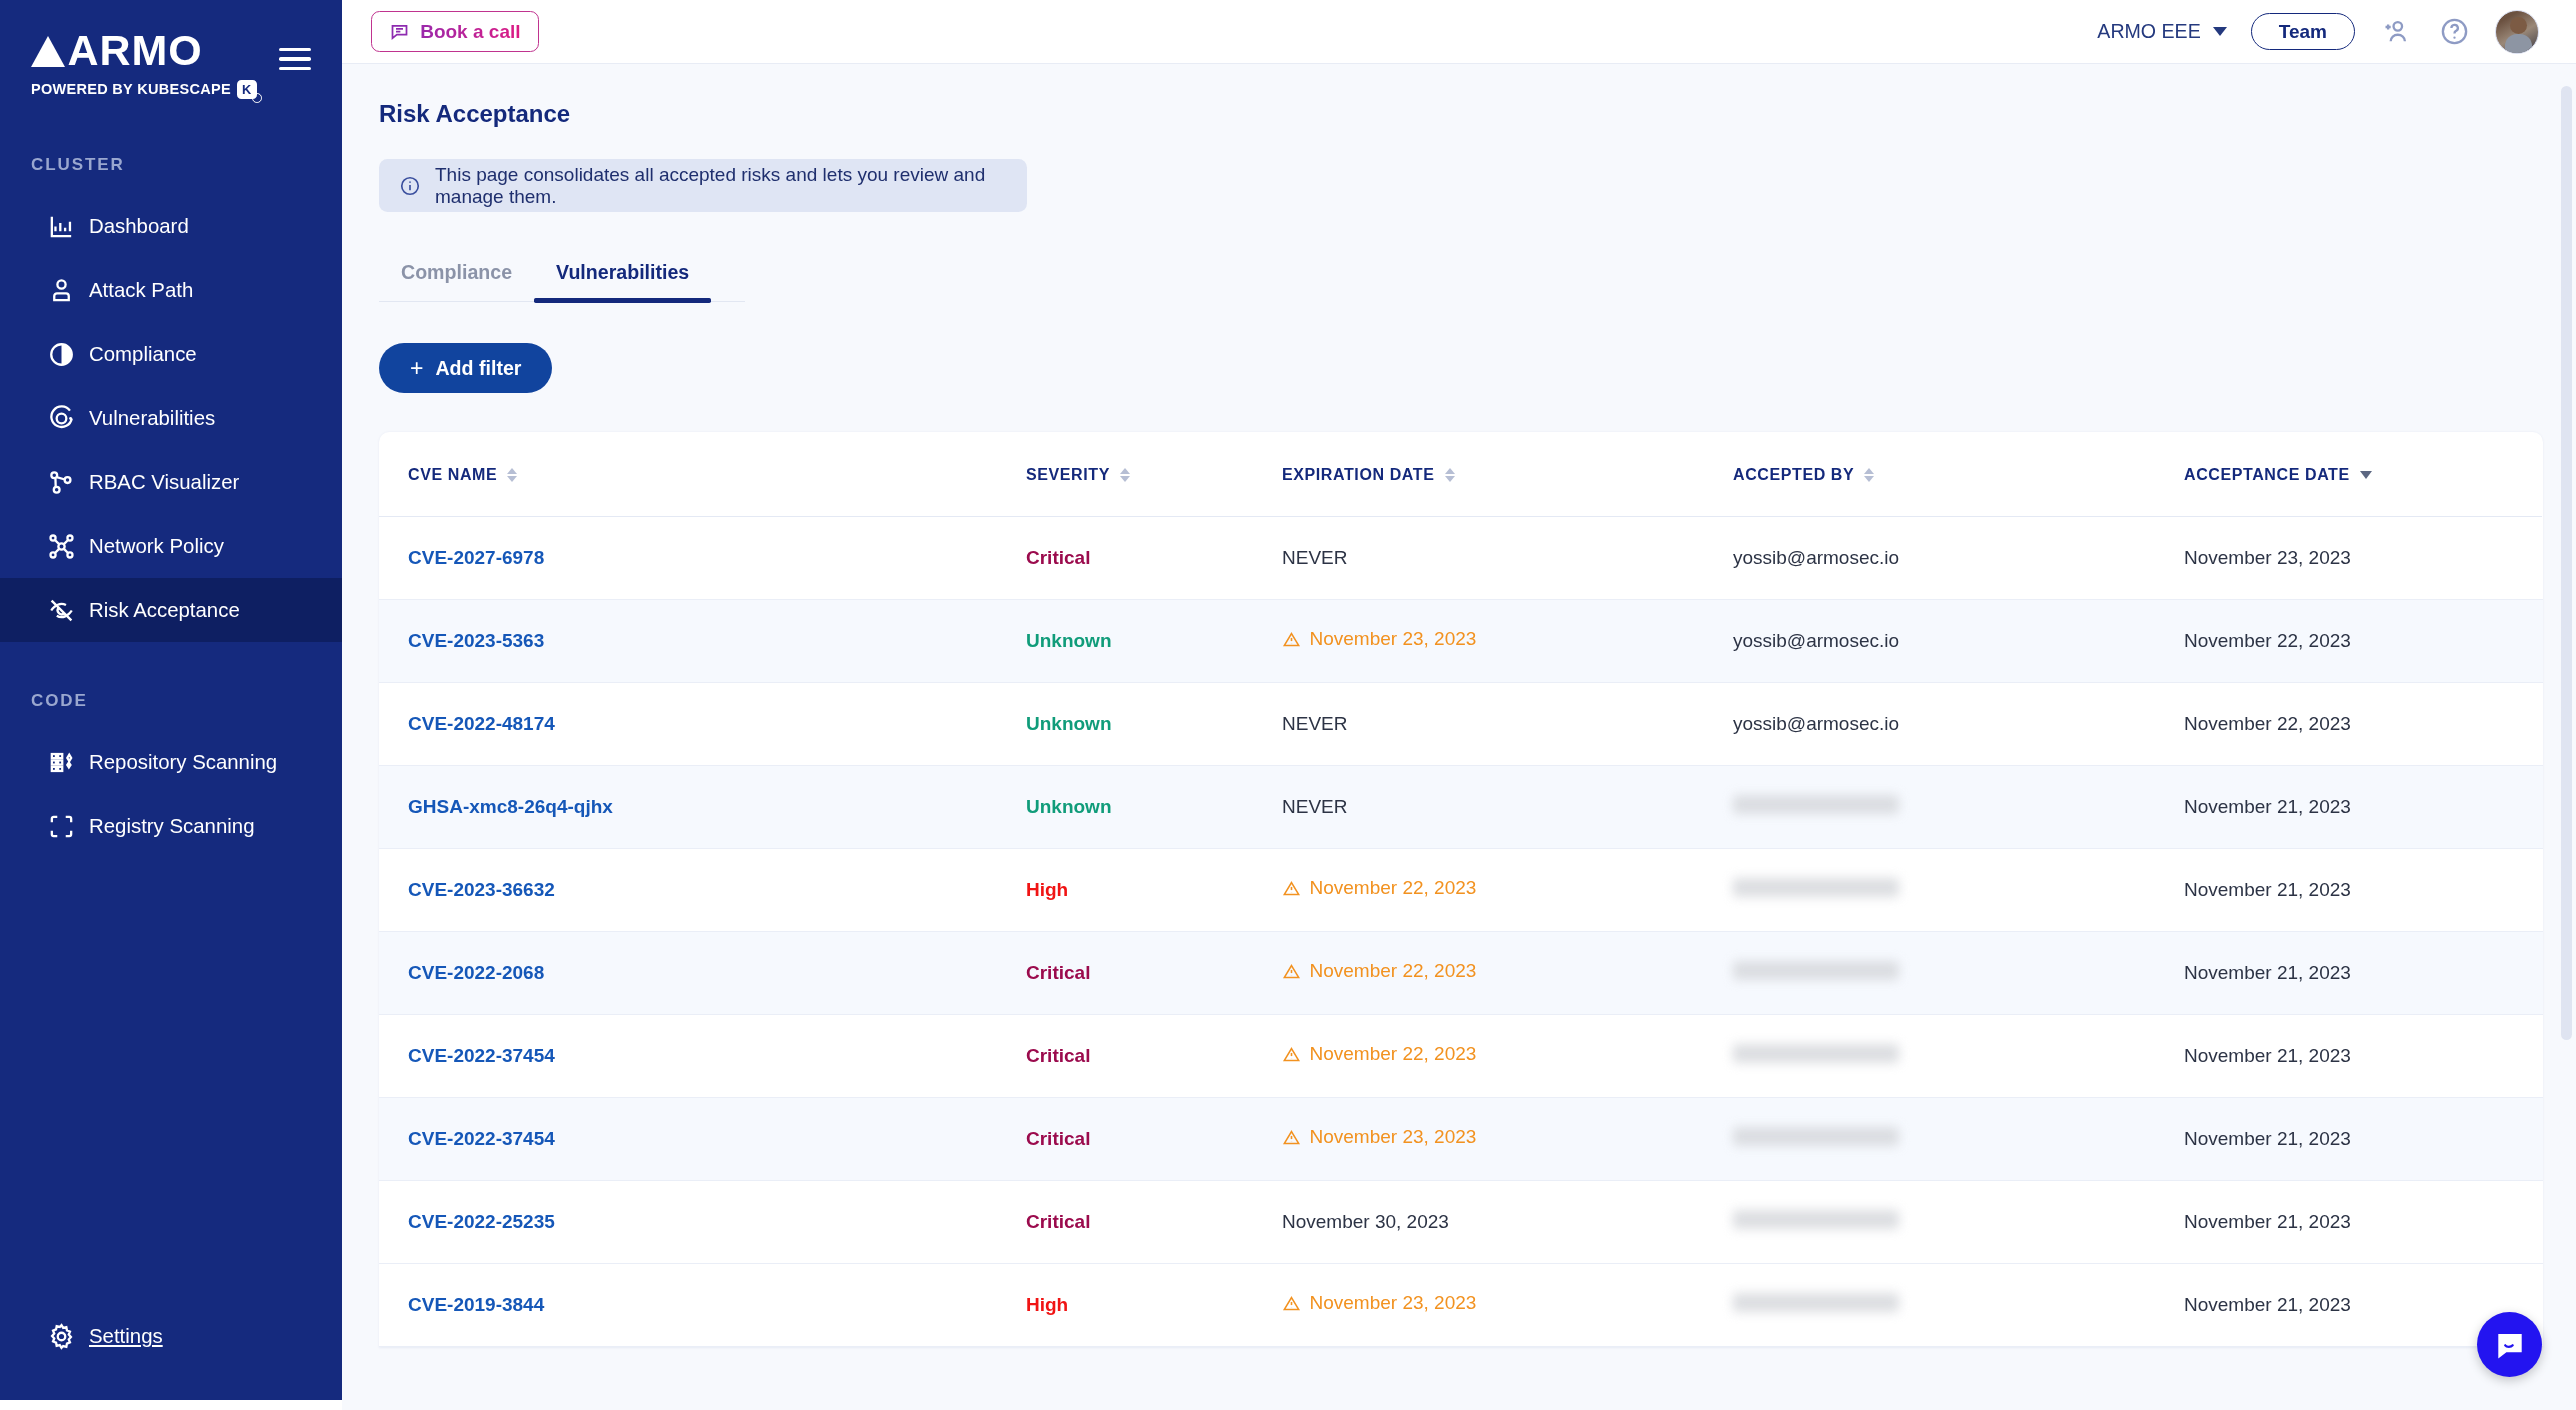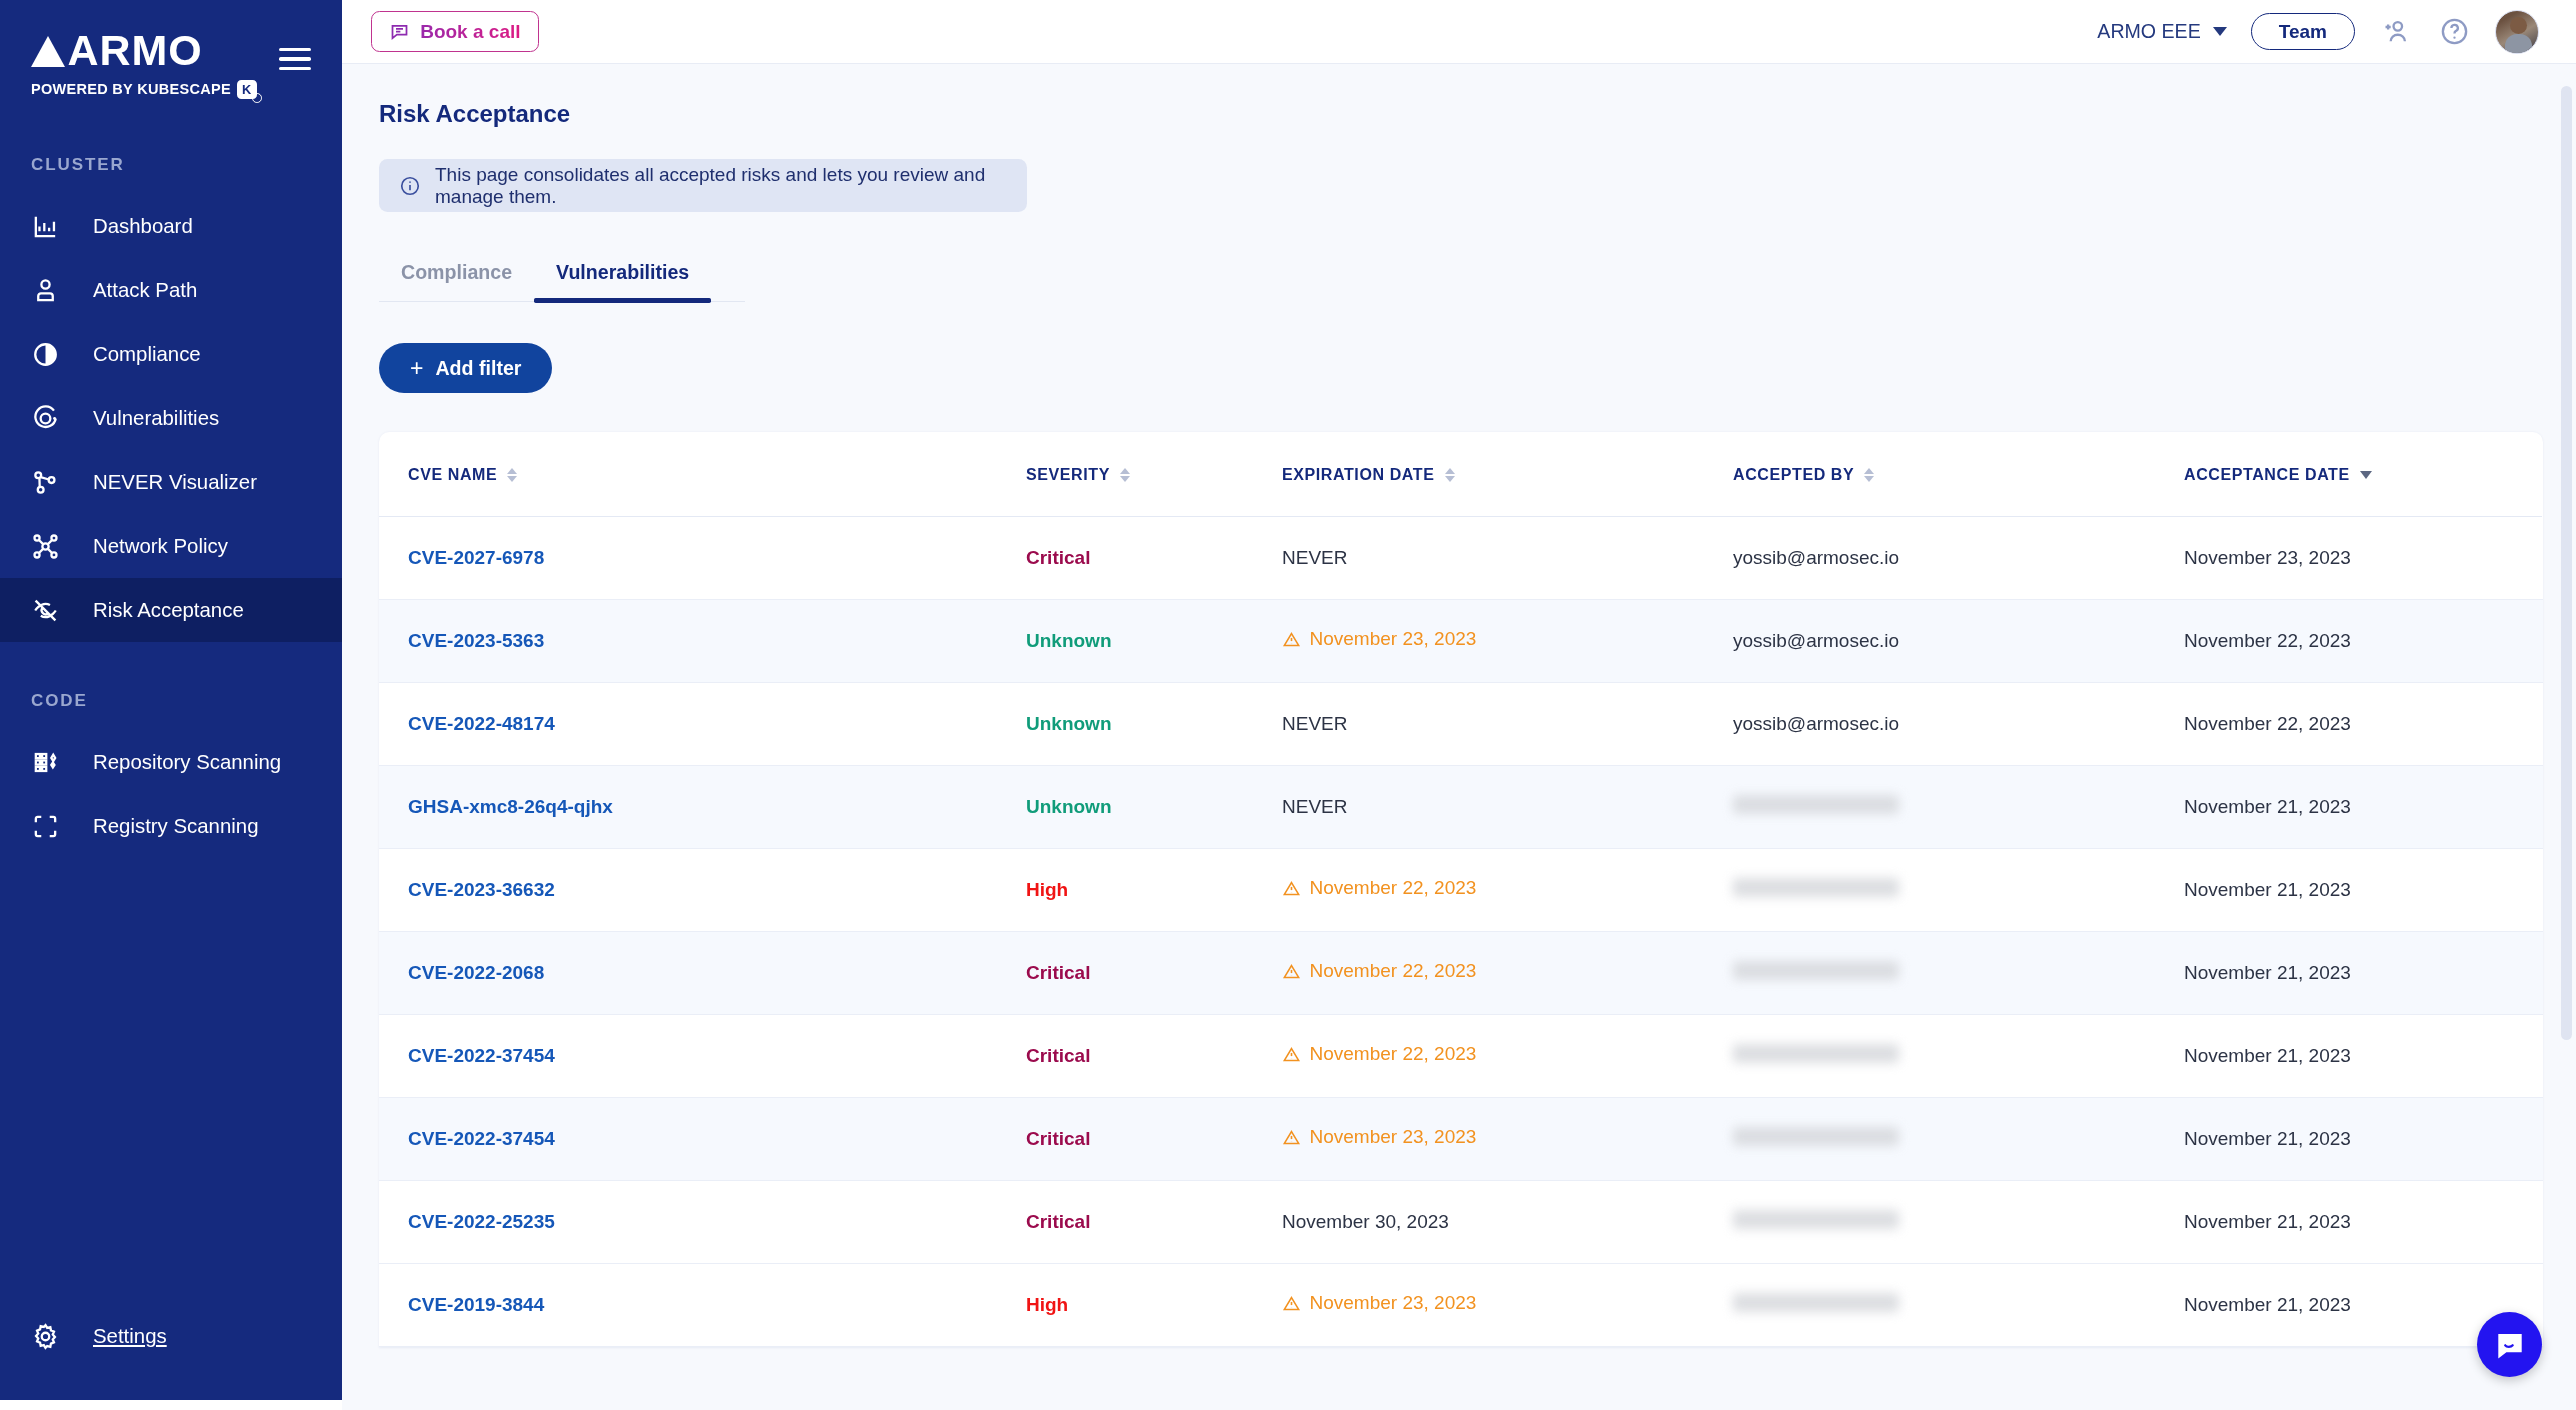--- a/index.html
+++ b/index.html
@@ -56,21 +56,21 @@
     display: flex; flex-direction: column; justify-content: space-between;
   }
   .hamburger span { display: block; height: 3.4px; background: #fff; border-radius: 1.7px; }
 
   .nav-section-label {
     color: #9aa7cf; font-size: 17px; font-weight: 700;
     letter-spacing: 1.9px; padding: 0 0 0 31px;
   }
   .nav-item {
     height: 64px; display: flex; align-items: center;
-    padding-left: 29px; gap: 32px; cursor: pointer;
+    padding-left: 45px; gap: 12px; cursor: pointer;
     font-size: 20.4px; color: #ffffff;
   }
   .nav-item.active { background: #0e1f62; }
   .nav-icon { width: 32px; height: 32px; flex: 0 0 32px; display: flex; align-items: center; justify-content: center; }
   .nav-icon svg { width: 29px; height: 29px; stroke: #fff; fill: none; stroke-width: 1.9; }
   .settings-item { position: absolute; bottom: 31.5px; left: 0; width: 100%; text-decoration: underline; }
 
   
   .main {
     flex: 1; height: 1411px; background: #f7f9fd;
@@ -296,21 +296,21 @@
 
     <div class="nav-item">
       <span class="nav-icon">
         <svg viewBox="0 0 24 24">
             <circle cx="6" cy="6" r="2.4"></circle>
             <circle cx="17" cy="10" r="2.4"></circle>
             <circle cx="8" cy="18" r="2.4"></circle>
             <path d="M8 7.5l6.8 2M7.2 15.7L7 9"></path>
           </svg>
       </span>
-      <span>NEVER Visualizer</span>
+      <span>RBAC Visualizer</span>
     </div>
 
     <div class="nav-item">
       <span class="nav-icon">
         <svg viewBox="0 0 24 24">
             <circle cx="12" cy="12" r="2.6"></circle>
             <circle cx="5" cy="5" r="2.1"></circle>
             <circle cx="19" cy="5" r="2.1"></circle>
             <circle cx="5" cy="19" r="2.1"></circle>
             <circle cx="19" cy="19" r="2.1"></circle>

